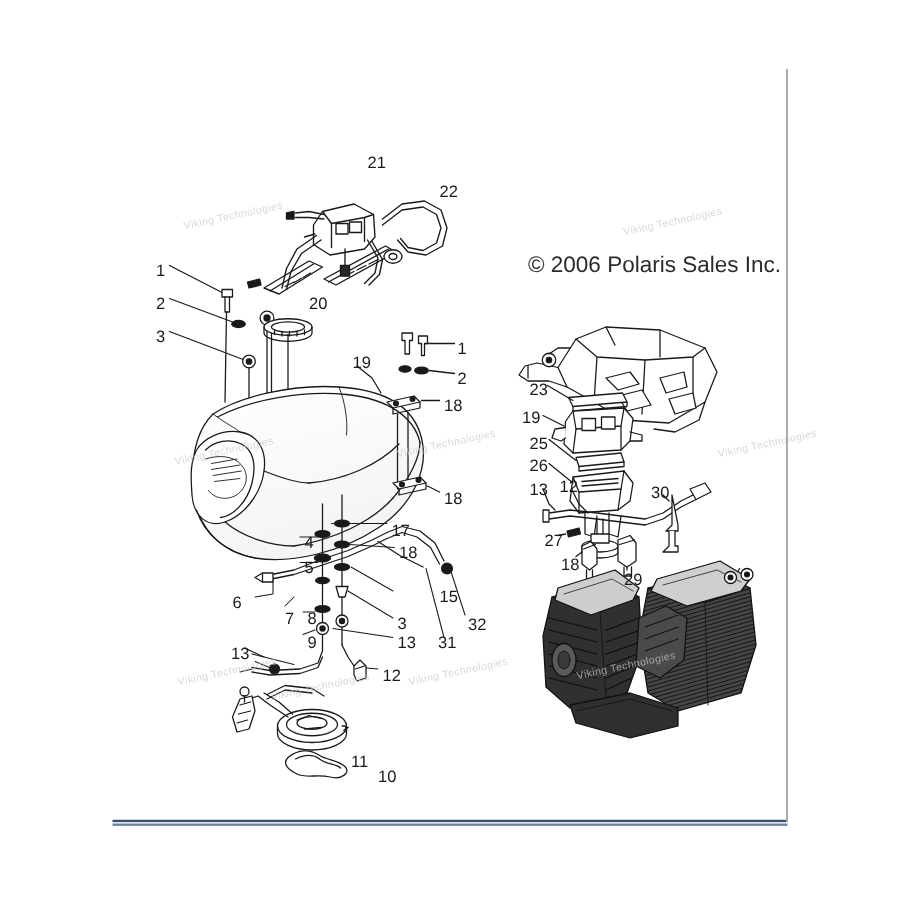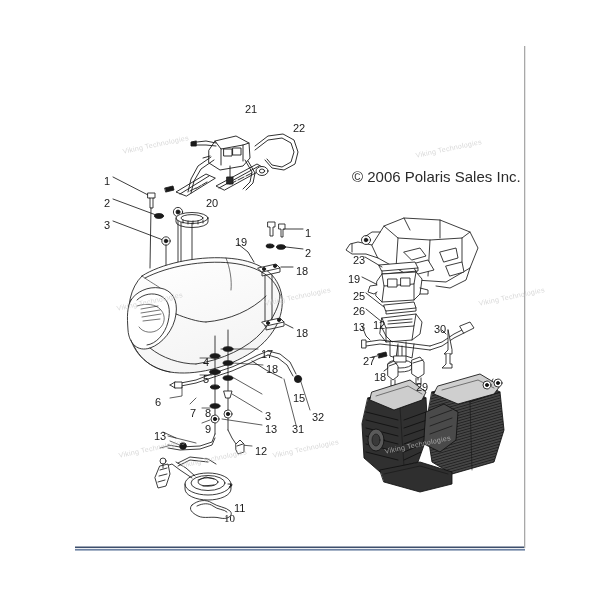--- a/index.html
+++ b/index.html
@@ -486,21 +486,21 @@
       <div class="callout-label" style="left: 205px; top: 408px;">8</div>
       <div class="callout-label" style="left: 265px; top: 393px; margin-left: 28px;">15</div>
       <div class="callout-label" style="left: 205px; top: 424px;">9</div>
       <div class="callout-label" style="left: 265px; top: 411px;">3</div>
       <div class="callout-label" style="left: 265px; top: 424px;">13</div>
       <div class="callout-label" style="left: 292px; top: 424px;">31</div>
       <div class="callout-label" style="left: 312px; top: 412px;">32</div>
       <div class="callout-label" style="left: 154px; top: 431px;">13</div>
       <div class="callout-label" style="left: 255px; top: 446px;">12</div>
       <div class="callout-label" style="left: 234px; top: 483px; margin-top: 20px;">11</div>
-      <div class="callout-label" style="left: 224px; top: 513px; font-family: Liberation Serif, serif;">10</div>
+      <div class="callout-label" style="left: 252px; top: 513px;">10</div>
       <div class="callout-label" style="left: 353px; top: 255px;">23</div>
       <div class="callout-label" style="left: 348px; top: 274px;">19</div>
       <div class="callout-label" style="left: 353px; top: 291px;">25</div>
       <div class="callout-label" style="left: 353px; top: 306px;">26</div>
       <div class="callout-label" style="left: 353px; top: 322px;">13</div>
       <div class="callout-label" style="left: 373px; top: 320px;">12</div>
       <div class="callout-label" style="left: 434px; top: 324px;">30</div>
       <div class="callout-label" style="left: 363px; top: 356px;">27</div>
       <div class="callout-label" style="left: 374px; top: 372px;">18</div>
       <div class="callout-label" style="left: 416px; top: 382px;">29</div>

